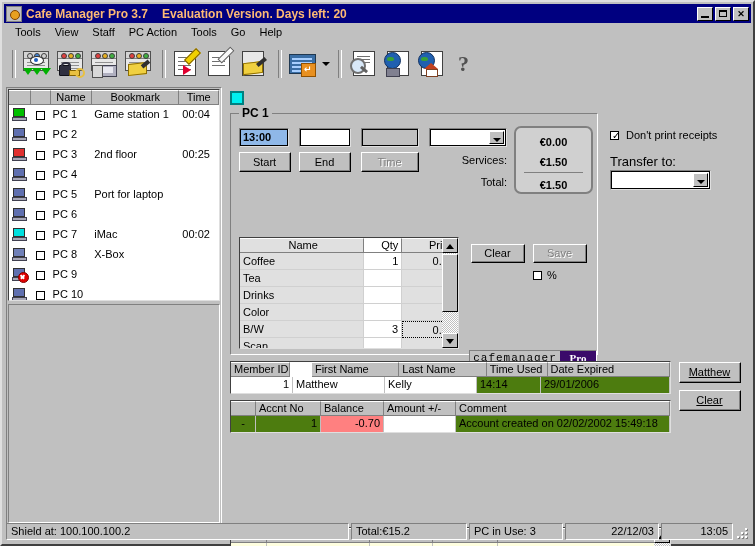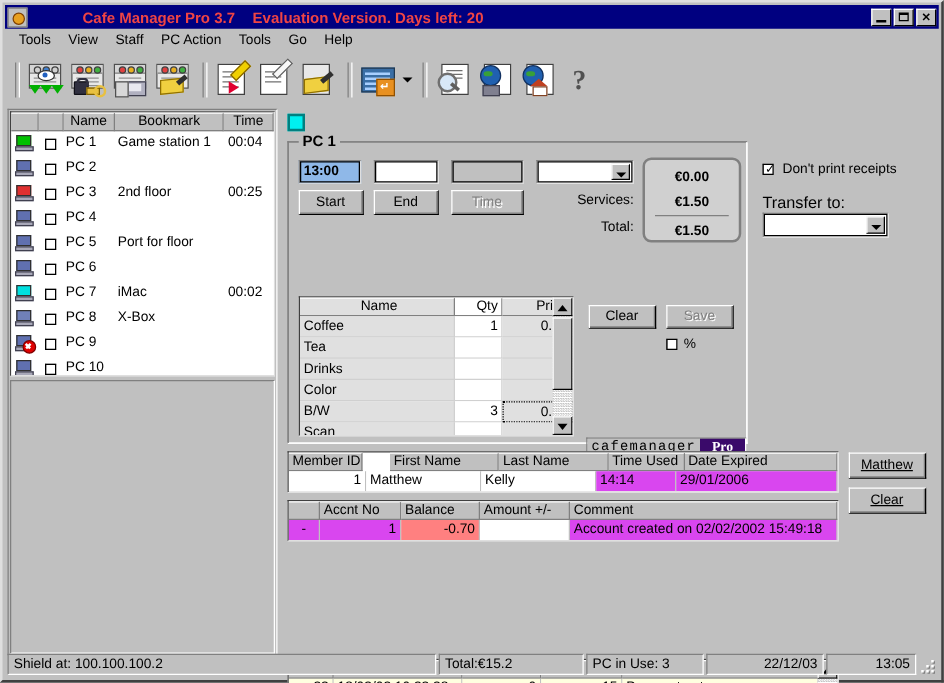--- a/index.html
+++ b/index.html
@@ -24,21 +24,21 @@
   }
   .titleicon{
     width:16px;height:16px;flex:0 0 16px;margin-right:4px;position:relative;
     background:#c0c0c0;border:1px solid #808080;box-sizing:border-box;
   }
   .titleicon:after{
     content:"";position:absolute;left:3px;top:3px;width:8px;height:8px;
     border-radius:50%;background:#e8a020;border:1px solid #804000;
   }
   .titletext{
-    color:#ef4444;font-weight:bold;font-size:12px;white-space:nowrap;letter-spacing:0px;margin-left:40px;
+    color:#fdba74;font-weight:bold;font-size:12px;white-space:nowrap;letter-spacing:0px;
   }
   .titletext .eval{margin-left:14px;}
   .titlebtns{margin-left:auto;display:flex;gap:2px;}
   .tbtn{
     width:16px;height:14px;background:#c0c0c0;
     border-top:1px solid #ffffff;border-left:1px solid #ffffff;
     border-right:1px solid #000;border-bottom:1px solid #000;
     position:relative;box-sizing:border-box;
     font-size:9px;line-height:12px;text-align:center;color:#000;
     font-family:"Liberation Sans",sans-serif;
@@ -266,21 +266,21 @@
   .mhc{
     background:#c0c0c0;border-right:1px solid #808080;border-bottom:1px solid #808080;
     border-top:1px solid #fff;box-sizing:border-box;height:15px;line-height:13px;
     font-size:11px;padding-left:3px;overflow:hidden;white-space:nowrap;
   }
   .mr{display:flex;height:16px;}
   .mc{
     box-sizing:border-box;height:16px;line-height:15px;font-size:11px;
     border-right:1px solid #c0c0c0;overflow:hidden;white-space:nowrap;padding-left:3px;
   }
-  .cy{background:#d946ef;}
+  .cy{background:#4d7c0f;}
   .pk{background:#ff8080;}
   .wh{background:#fff;}
   .ri{text-align:right;padding-right:3px;padding-left:0;}
   
   .tgrid{
     position:absolute;left:6px;top:440px;width:441px;height:74px;
     border-top:1px solid #404040;border-left:1px solid #404040;
     border-right:1px solid #dfdfdf;border-bottom:1px solid #dfdfdf;
     background:#fff;box-sizing:border-box;overflow:hidden;
   }
@@ -546,21 +546,21 @@
             <div class="gc c0">
               <span class="pcicon">
                 <i class="scr" style="background:#6070b0"></i>
                 <i class="base"></i>
               </span>
             </div>
             <div class="gc c1">
               <span class="cbx"></span>
             </div>
             <div class="gc c2">PC 5</div>
-            <div class="gc c3">Port for floor</div>
+            <div class="gc c3">Port for laptop</div>
             <div class="gc c4"></div>
           </div>
           <div class="gridrow">
             <div class="gc c0">
               <span class="pcicon">
                 <i class="scr" style="background:#6070b0"></i>
                 <i class="base"></i>
               </span>
             </div>
             <div class="gc c1">

